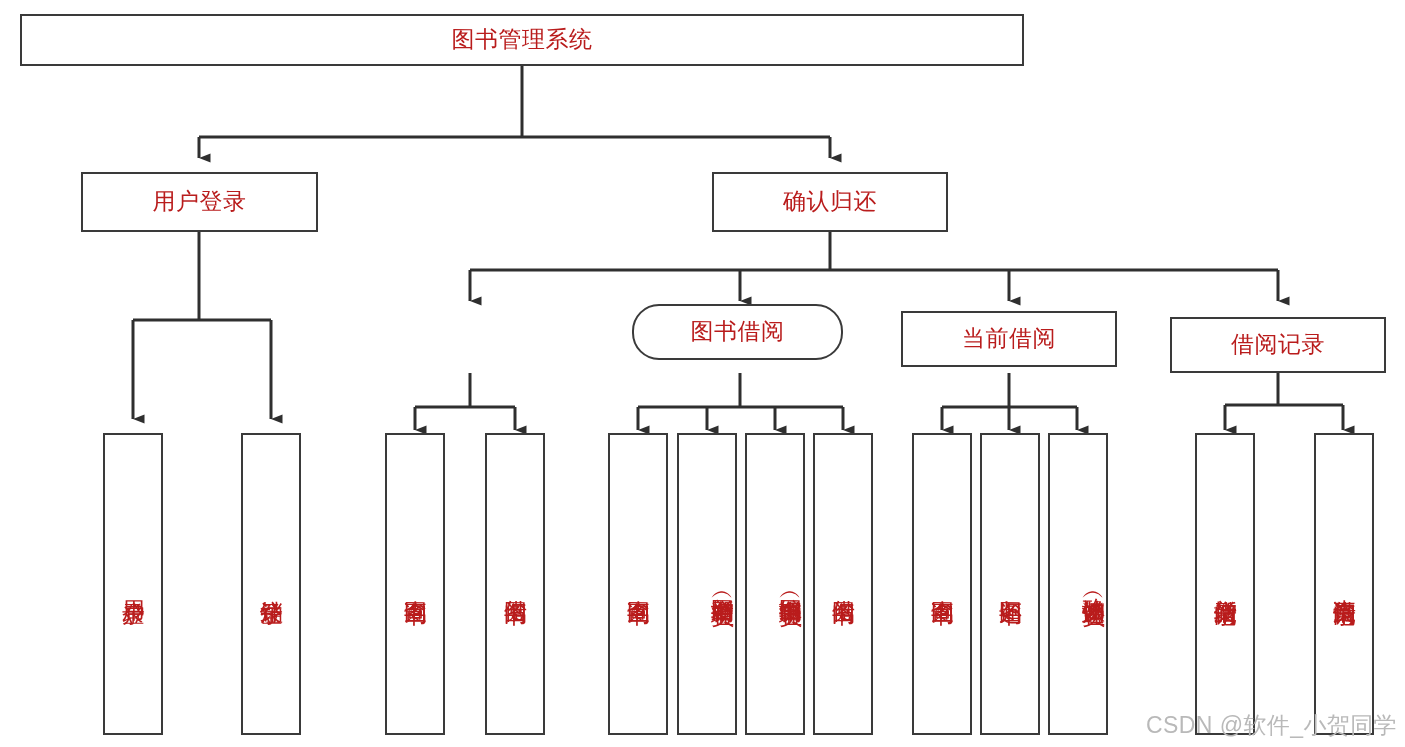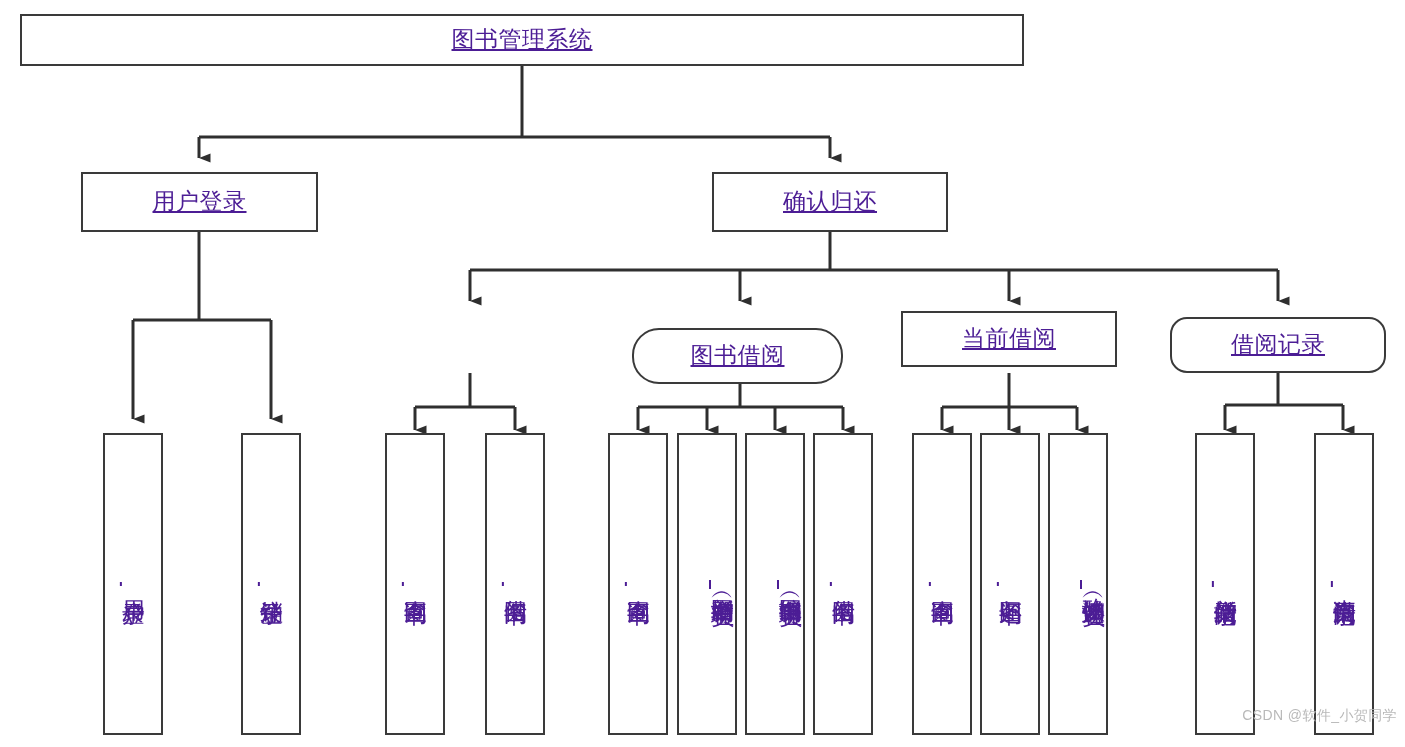--- a/index.html
+++ b/index.html
@@ -26,22 +26,21 @@
     height: 747px;
   }
   .node {
     position: absolute;
     box-sizing: border-box;
     background: #ffffff;
     border: 2.5px solid #3a3a3a;
     display: flex;
     align-items: center;
     justify-content: center;
-    color: #4c1d95;
-    text-decoration: underline;
+    color: #b91c1c;
   }
   .node-h {
     font-size: 23px;
     letter-spacing: 0.5px;
     line-height: 1.1;
     white-space: nowrap;
   }
   .node-v {
     font-size: 23px;
     line-height: 1.12;
@@ -50,22 +49,22 @@
     letter-spacing: 1px;
     padding: 6px 0;
     text-align: center;
   }
   .node-v.top-anchor {
     align-items: flex-start;
   }
   .watermark {
     position: absolute;
     right: 8px;
-    bottom: 22px;
-    font-size: 14px;
+    bottom: 6px;
+    font-size: 23px;
     color: #b9b9b9;
     white-space: nowrap;
     letter-spacing: 0.4px;
     pointer-events: none;
   }
 </style>
 </head>
 <body>
 
 <div id="diagram-root">
@@ -120,25 +119,25 @@
     </g>
   </svg>
 
   <div class="node node-h" style="left:20px; top:14px; width:1004px; height:52px;">图书管理系统</div>
 
   <div class="node node-h" style="left:81px; top:172px; width:237px; height:60px;">用户登录</div>
 
   <div class="node node-h" style="left:712px; top:172px; width:236px; height:60px;">确认归还</div>
 
 
-  <div class="node node-h" style="left:632px; top:328px; width:211px; height:56px;border-radius:27px;">图书借阅</div>
+  <div class="node node-h" style="left:632px; top:304px; width:211px; height:56px;border-radius:27px;">图书借阅</div>
 
   <div class="node node-h" style="left:901px; top:311px; width:216px; height:56px;">当前借阅</div>
 
-  <div class="node node-h" style="left:1170px; top:317px; width:216px; height:56px;border-radius:17px;">借阅记录</div>
+  <div class="node node-h" style="left:1170px; top:317px; width:216px; height:56px;">借阅记录</div>
 
   <div class="node node-v" style="left:103px; top:433px; width:60px; height:302px;">用户登录</div>
 
   <div class="node node-v" style="left:241px; top:433px; width:60px; height:302px;">注销登录</div>
 
   <div class="node node-v" style="left:385px; top:433px; width:60px; height:302px;">查询图书</div>
 
   <div class="node node-v" style="left:485px; top:433px; width:60px; height:302px;">借阅图书</div>
 
   <div class="node node-v" style="left:608px; top:433px; width:60px; height:302px;">查询图书</div>

